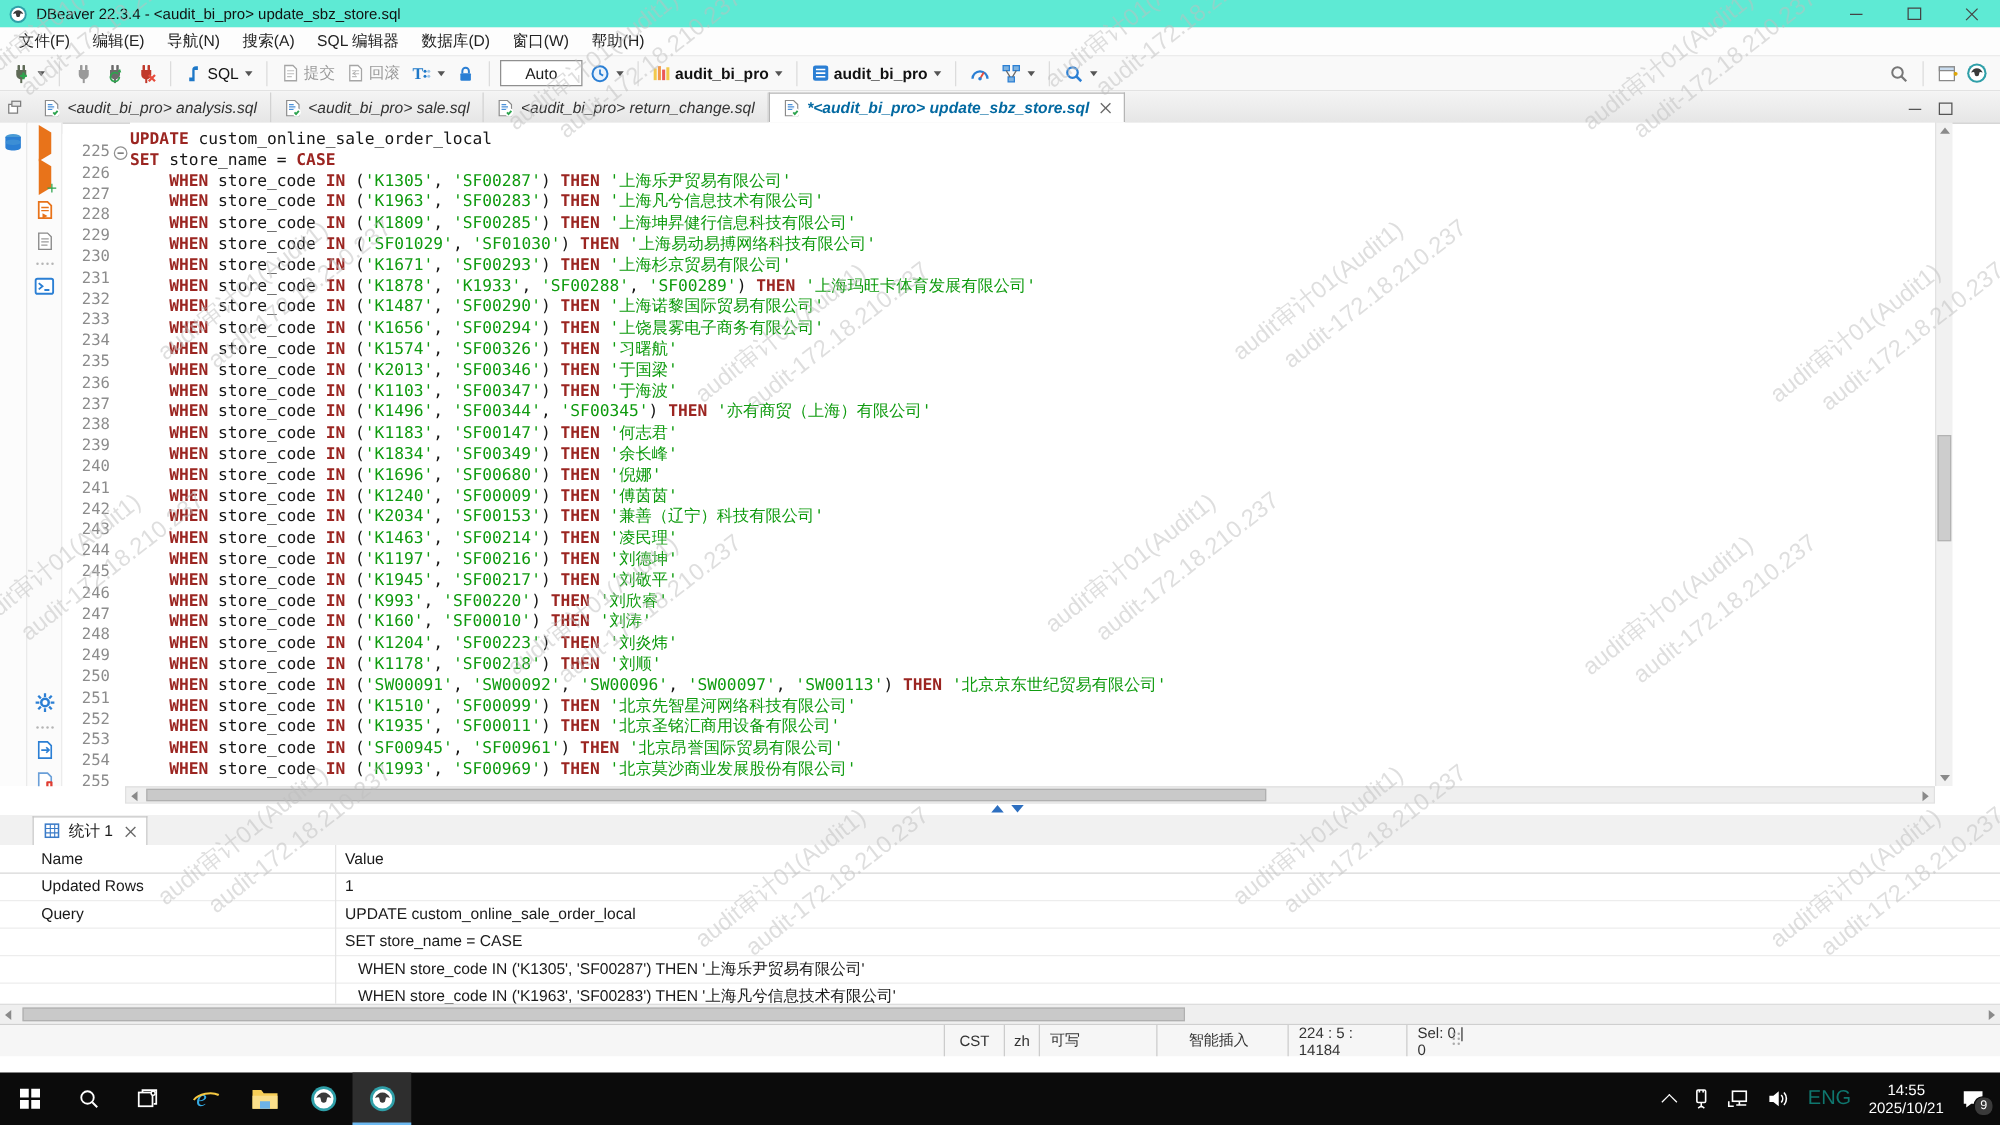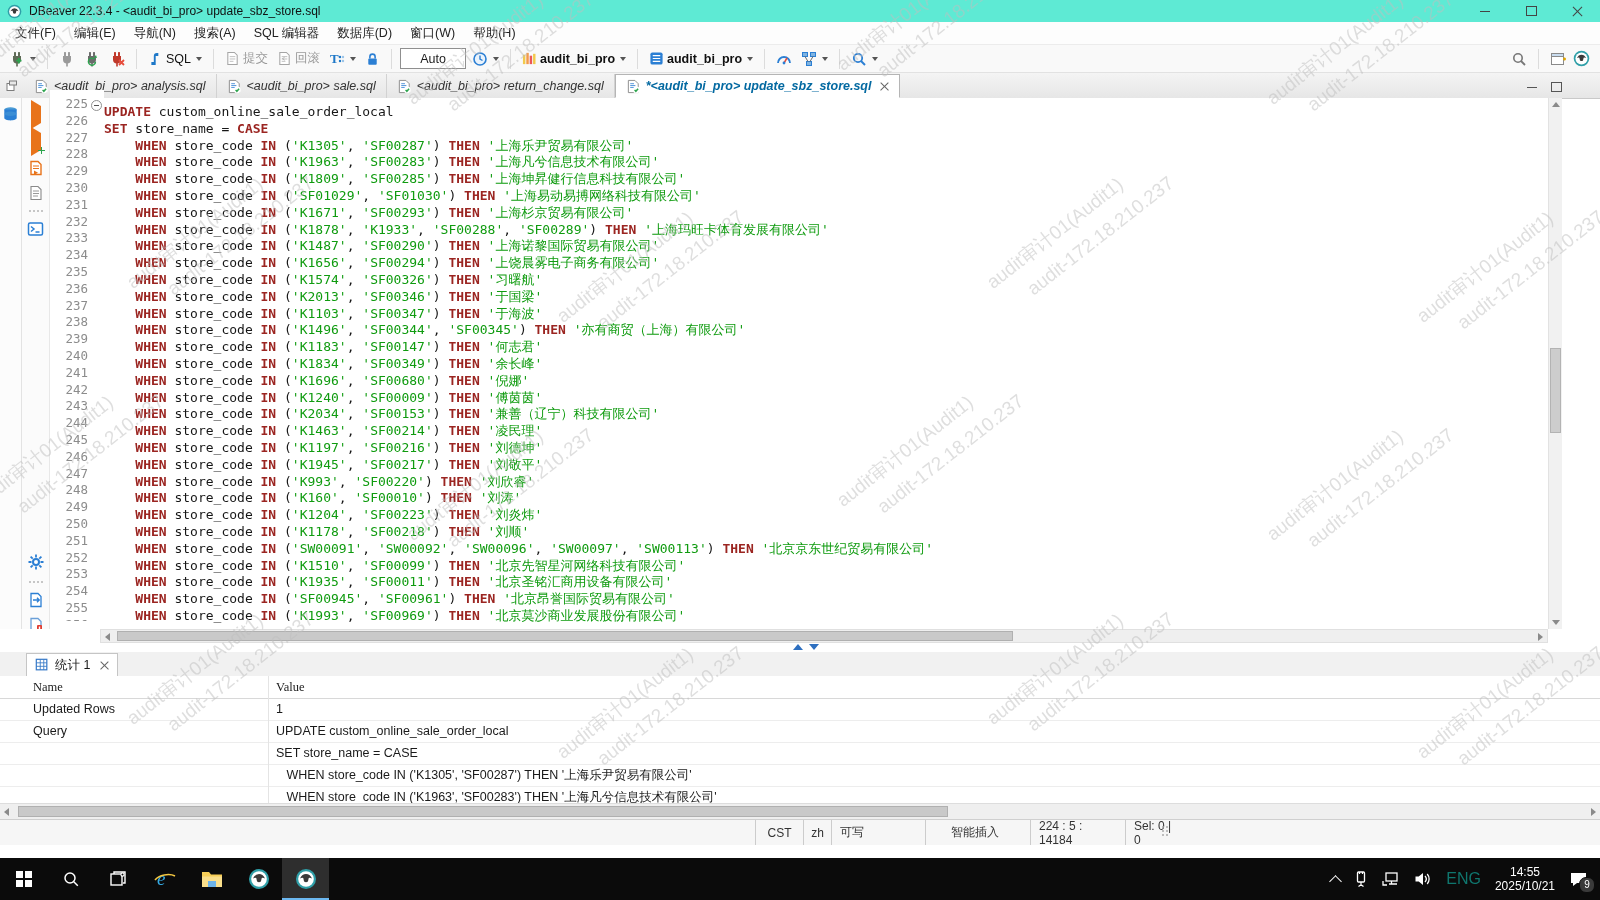--- a/index.html
+++ b/index.html
@@ -60,21 +60,21 @@
   .edtools{position:absolute;top:98px;left:22px;width:28px;height:531px;background:#fbfbfb;border-right:1px solid #e8e8e8;
            display:flex;flex-direction:column;align-items:center;padding-top:8px;box-sizing:border-box;gap:9px;}
   .play{width:0;height:0;border-top:6px solid transparent;border-bottom:6px solid transparent;border-left:10px solid #e8731a;}
   .playwrap{position:relative;}
   .plusdot{position:absolute;right:-4px;bottom:-3px;width:7px;height:7px;}
   .plusdot::before{content:"";position:absolute;left:3px;top:0;width:1.8px;height:7px;background:#2da44e;}
   .plusdot::after{content:"";position:absolute;left:0;top:2.6px;width:7px;height:1.8px;background:#2da44e;}
   .vdots{display:flex;gap:2px;}
   .vdots i{width:2px;height:2px;background:#b5b5b5;border-radius:50%;}
 
-  .gutter{position:absolute;top:90px;left:50px;width:54px;height:531px;background:#fff;overflow:hidden;
+  .gutter{position:absolute;top:107px;left:50px;width:54px;height:531px;background:#fff;overflow:hidden;
           padding-top:6px;box-sizing:border-box;}
   .ln{height:16.8px;line-height:16.8px;font-family:"DejaVu Sans Mono",monospace;font-size:12.5px;
       color:#8c8c8c;text-align:right;padding-right:16px;position:relative;}
   .foldmark{position:absolute;right:2px;top:3.5px;width:9px;height:9px;border:1px solid #919191;border-radius:50%;background:#fff;}
   .foldmark::after{content:"";position:absolute;left:2px;top:4px;width:5px;height:1px;background:#555;}
 
   .code{position:absolute;top:98px;left:104px;width:1444px;height:531px;background:#fff;overflow:hidden;
         padding-top:6px;box-sizing:border-box;}
   .cl{height:16.8px;line-height:16.8px;font-family:"DejaVu Sans Mono",monospace;font-size:13px;white-space:pre;}
   .cl span{white-space:pre;}
@@ -103,21 +103,21 @@
   .tri-up{width:0;height:0;border-left:5px solid transparent;border-right:5px solid transparent;border-bottom:6px solid #2d6fc0;}
   .tri-dn{width:0;height:0;border-left:5px solid transparent;border-right:5px solid transparent;border-top:6px solid #2d6fc0;}
 
   
   .btabbar{position:absolute;top:652px;left:0;width:1600px;height:24px;background:#f1f1f1;border-bottom:1px solid #cfcfcf;}
   .btab{position:absolute;left:26px;top:1px;height:23px;background:#fff;border:1px solid #c5c5c5;border-bottom:none;
         display:flex;align-items:center;gap:6px;padding:0 8px;font-size:12.5px;box-sizing:border-box;}
   .stats{position:absolute;top:676px;left:0;width:1600px;height:127px;background:#fff;}
   .stats-coldiv{position:absolute;left:268px;top:0;width:1px;height:127px;background:#e4e4e4;}
   .srow{position:relative;height:21px;line-height:21px;border-bottom:1px solid #ededed;font-size:12.5px;}
-  .srow.h{height:22px;line-height:22px;border-bottom:1px solid #d8d8d8;font-family:Liberation Serif, serif;}
+  .srow.h{height:22px;line-height:22px;border-bottom:1px solid #d8d8d8;}
   .sname{position:absolute;left:33px;}
   .sval{position:absolute;left:276px;white-space:pre;}
 
   
   .bhscroll{position:absolute;top:803px;left:0;width:1600px;height:16px;background:#efefef;border-top:1px solid #ddd;box-sizing:border-box;}
   .bh-thumb{position:absolute;left:18px;top:2px;width:930px;height:11px;background:#c9c9c9;border:1px solid #b0b0b0;box-sizing:border-box;}
   .bhscroll .harr{top:4px;}
 
   
   .statusbar{position:absolute;top:819px;left:0;width:1600px;height:26px;background:#f6f6f6;border-top:1px solid #cfcfcf;

